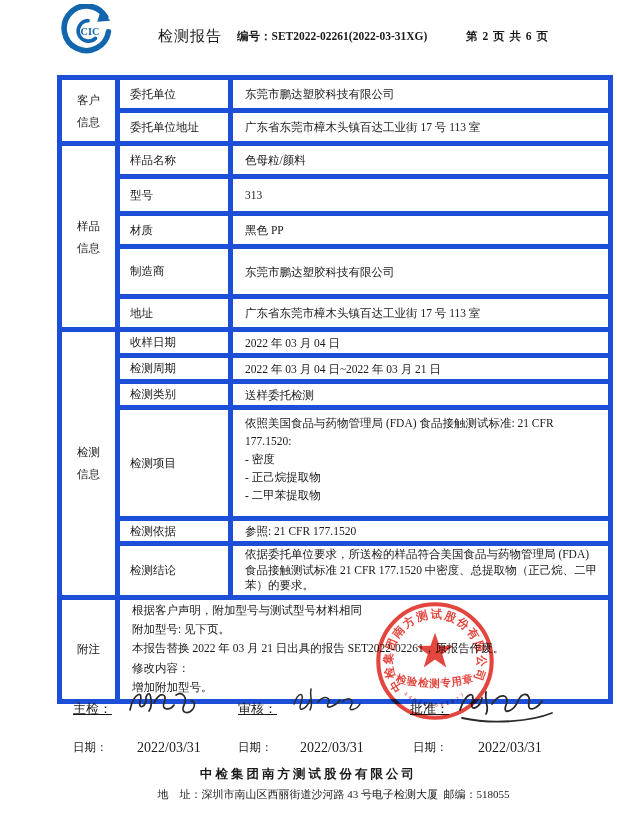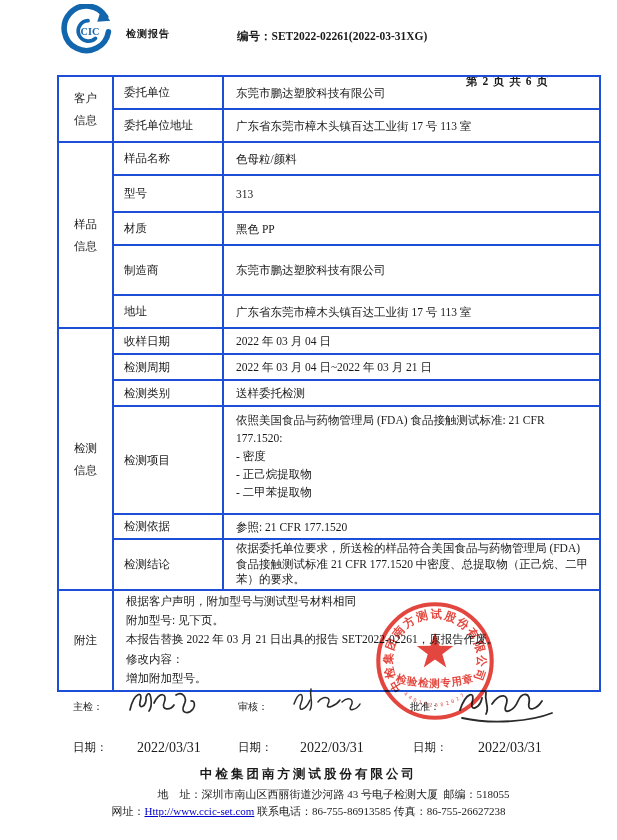--- a/index.html
+++ b/index.html
@@ -2,38 +2,38 @@
 <html><head>
 <meta charset="utf-8">
 <style>
   html,body{margin:0;padding:0;background:#ffffff;}
   .page{
     position:relative;width:617px;height:840px;background:#ffffff;overflow:hidden;
     font-family:"Liberation Serif","DejaVu Serif",serif;color:#1a1a1a;
   }
   
   .hdr-logo{position:absolute;left:60px;top:4px;width:56px;height:52px;}
-  .hdr-title{position:absolute;left:126px;top:27px;font-size:10px;font-weight:bold;letter-spacing:1px;}
+  .hdr-title{position:absolute;left:158px;top:27px;font-size:15px;font-weight:normal;letter-spacing:1px;}
   .hdr-no{position:absolute;left:237px;top:29px;font-size:11.5px;font-weight:bold;text-align:center;}
-  .hdr-page{position:absolute;left:466px;top:29px;font-size:11.5px;font-weight:bold;letter-spacing:1px;margin-top:45px;}
+  .hdr-page{position:absolute;left:466px;top:29px;font-size:11.5px;font-weight:bold;letter-spacing:1px;}
   
   table.rpt{
     position:absolute;left:57px;top:75px;width:503px;
     border-collapse:collapse;table-layout:fixed;font-size:11.5px;
   }
-  table.rpt td{border:2px solid #1d4ed8;vertical-align:middle;overflow:hidden;}
+  table.rpt td{border:5px solid #1d4ed8;vertical-align:middle;overflow:hidden;}
   td.grp{width:51px;text-align:center;line-height:22px;font-size:11.5px;}
   td.lbl{width:97px;padding-left:10px;}
   td.val{width:355px;padding-left:12px;padding-right:8px;line-height:16px;}
   td.val-multi{vertical-align:middle;padding-top:4px;padding-bottom:12px;}
   .pline{line-height:18px;}
   td.note-cell{padding-left:12px;padding-right:8px;vertical-align:middle;}
   .nline{line-height:19.4px;}
   
-  .sig-role{position:absolute;font-size:10px;}
+  .sig-role{position:absolute;font-size:13px;text-decoration:underline;}
   .sig-svg{position:absolute;}
   .date-lbl{position:absolute;font-size:11.5px;}
   .date-val{position:absolute;font-size:14px;}
   
   .stamp{position:absolute;left:371px;top:597px;width:128px;height:128px;
          mix-blend-mode:multiply;opacity:.95;pointer-events:none;}
   
   .ftr{position:absolute;left:0;width:617px;text-align:center;}
   .ftr-company{top:766px;font-size:12.5px;font-weight:bold;letter-spacing:3px;}
   .ftr-line{top:787px;font-size:11px;padding-left:25px;}
@@ -201,15 +201,14 @@
         <textPath href="#arcTitle" startOffset="50%">检验检测专用章</textPath>
       </text>
       <text font-size="5.5" fill="#e23c33" text-anchor="middle" letter-spacing="3" font-family="DejaVu Sans Mono, monospace">
         <textPath href="#arcCode" startOffset="50%">440192582027</textPath>
       </text>
     </svg>
   </div>
 
   <div class="ftr ftr-company">中检集团南方测试股份有限公司</div>
   <div class="ftr ftr-line"><span>地　址：</span><span>深圳市南山区西丽街道沙河路 43 号电子检测大厦</span>&nbsp;&nbsp;<span>邮编：</span><span>518055</span></div>
-  <div class="ftr ftr-line2"><span>网址：</span><span class="link">Http://www.ccic-set.com</span>&nbsp;<span>联系电话：</span><span>86-755-86913585</span>&nbsp;<span>传真：</span><span>86-755-26627238</span></div>
 
 </div>
 
 </body></html>

